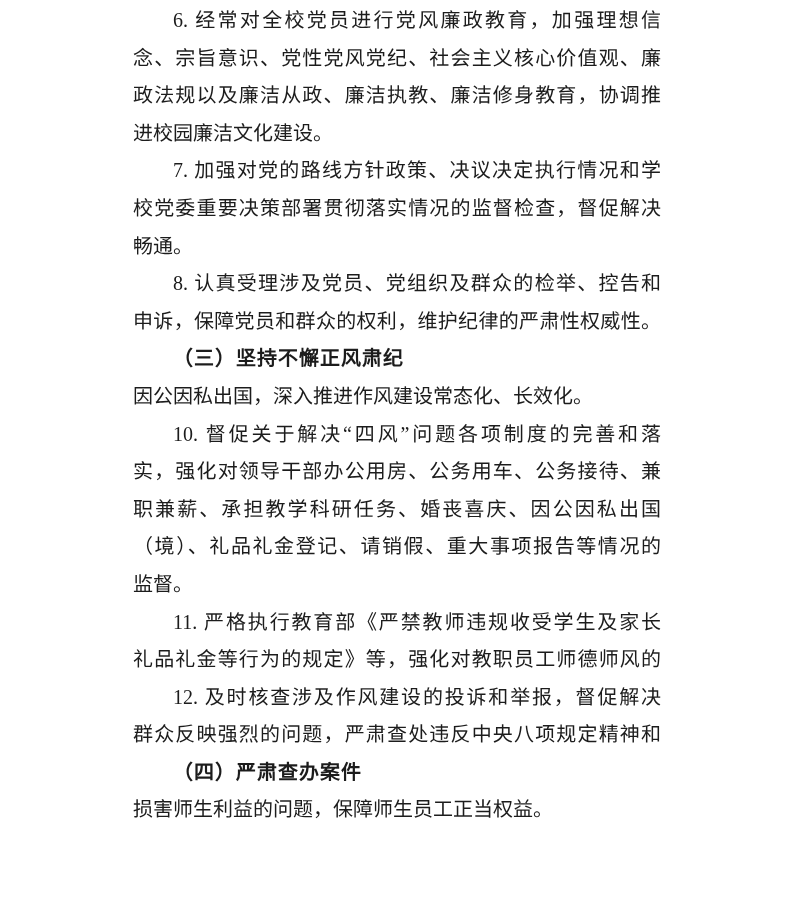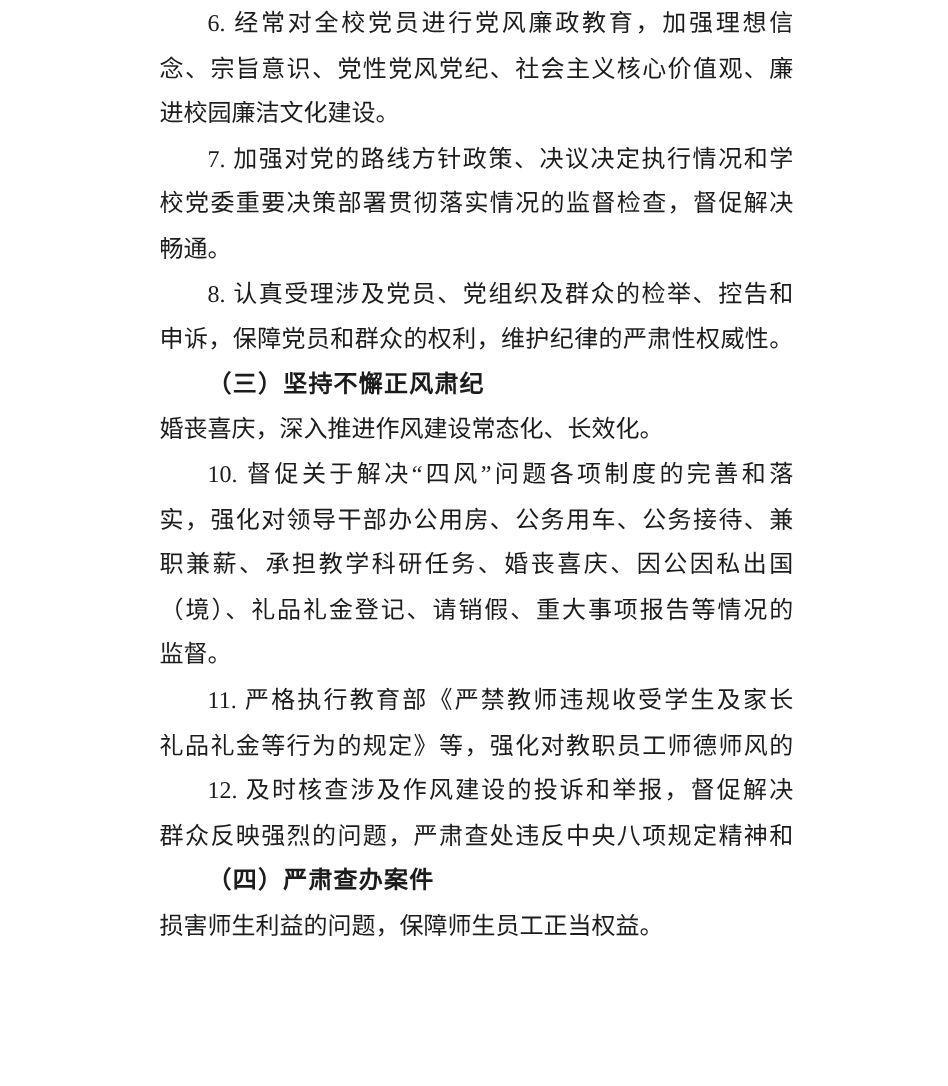--- a/index.html
+++ b/index.html
@@ -49,28 +49,29 @@
     letter-spacing: 1px;
   }
 </style>
 </head>
 <body>
 
 <div class="page">
   <div class="doc" id="doc">
       <div class="line first fill">6. 经常对全校党员进行党风廉政教育，加强理想信</div>
       <div class="line fill">念、宗旨意识、党性党风党纪、社会主义核心价值观、廉</div>
+      <div class="line fill">政法规以及廉洁从政、廉洁执教、廉洁修身教育，协调推</div>
       <div class="line">进校园廉洁文化建设。</div>
       <div class="line first fill">7. 加强对党的路线方针政策、决议决定执行情况和学</div>
       <div class="line fill">校党委重要决策部署贯彻落实情况的监督检查，督促解决</div>
       <div class="line">畅通。</div>
       <div class="line first fill">8. 认真受理涉及党员、党组织及群众的检举、控告和</div>
       <div class="line fill">申诉，保障党员和群众的权利，维护纪律的严肃性权威性。</div>
       <div class="line heading">（三）坚持不懈正风肃纪</div>
-      <div class="line">婚丧喜庆，深入推进作风建设常态化、长效化。</div>
+      <div class="line">因公因私出国，深入推进作风建设常态化、长效化。</div>
       <div class="line first fill">10. 督促关于解决“四风”问题各项制度的完善和落</div>
       <div class="line fill">实，强化对领导干部办公用房、公务用车、公务接待、兼</div>
       <div class="line fill">职兼薪、承担教学科研任务、婚丧喜庆、因公因私出国</div>
       <div class="line fill">（境）、礼品礼金登记、请销假、重大事项报告等情况的</div>
       <div class="line">监督。</div>
       <div class="line first fill">11. 严格执行教育部《严禁教师违规收受学生及家长</div>
       <div class="line fill">礼品礼金等行为的规定》等，强化对教职员工师德师风的</div>
       <div class="line first fill">12. 及时核查涉及作风建设的投诉和举报，督促解决</div>
       <div class="line fill">群众反映强烈的问题，严肃查处违反中央八项规定精神和</div>
       <div class="line heading">（四）严肃查办案件</div>

